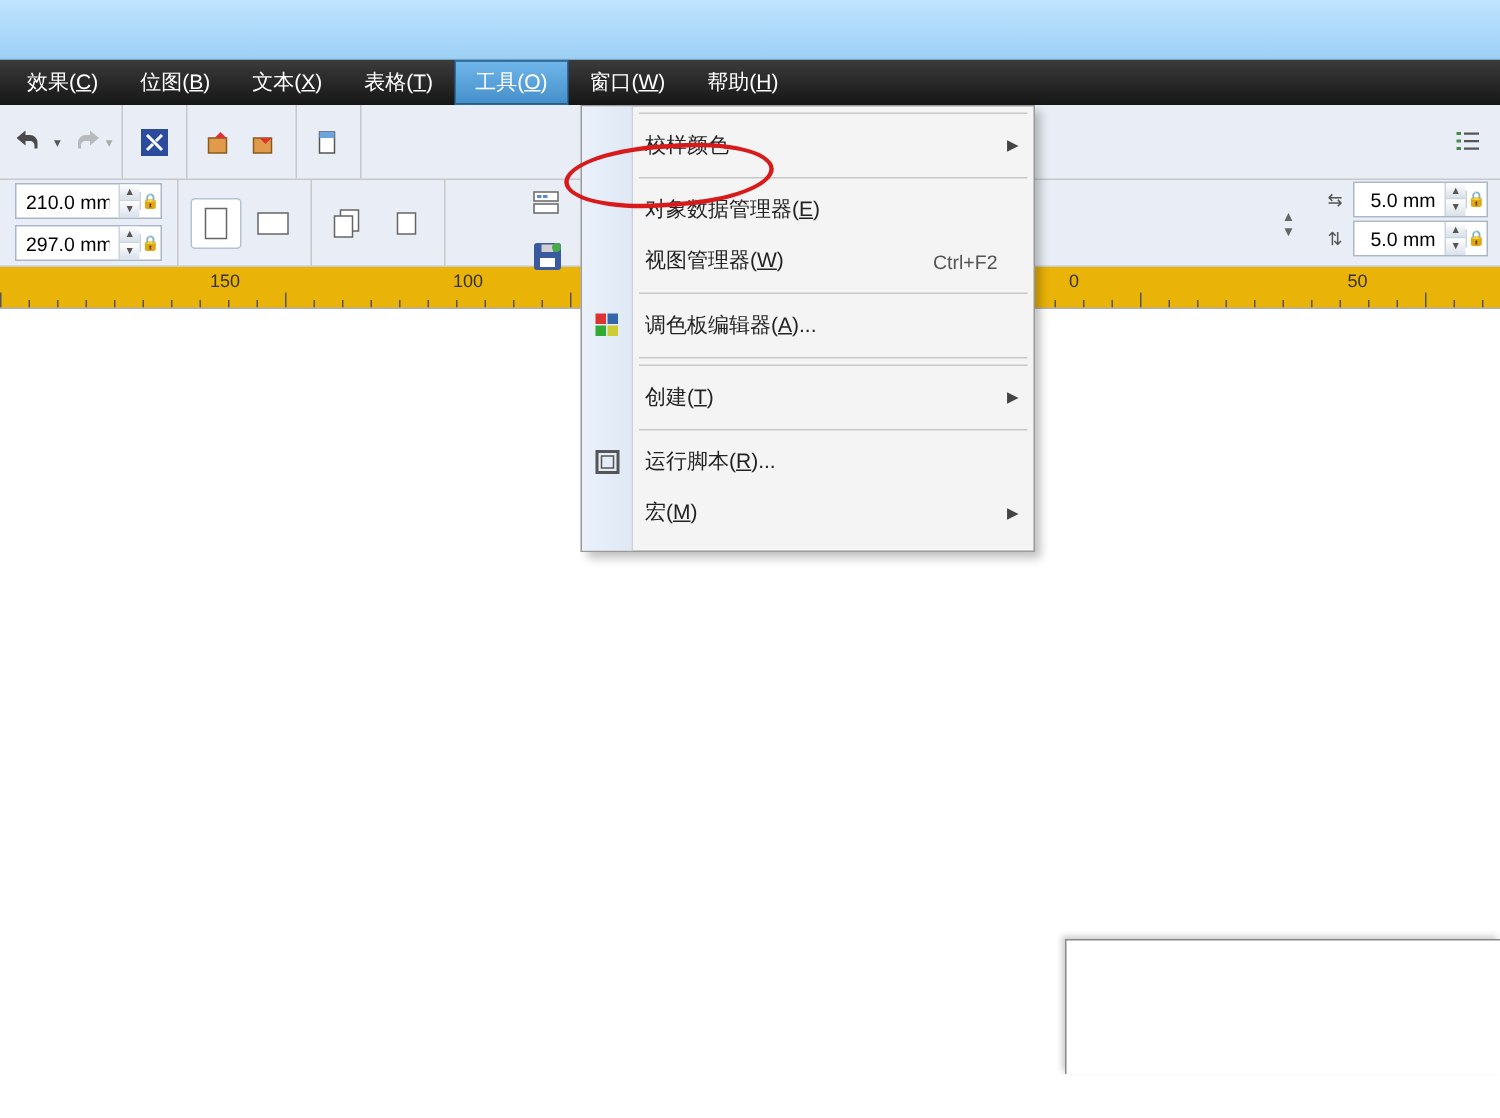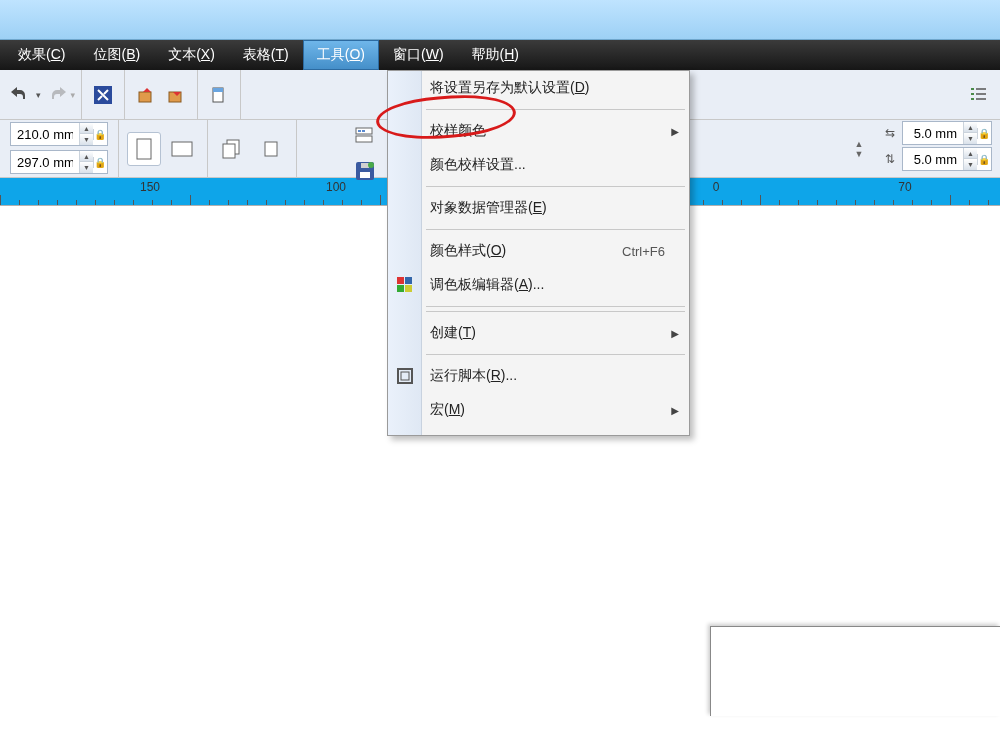--- a/index.html
+++ b/index.html
@@ -100,21 +100,21 @@
   .spin-btns div:last-child { border-bottom:none; }
   .lock-icon {
     width: 14px;
     display:flex; align-items:center; justify-content:center;
     border-left:1px solid #cbd3dc;
     color:#666;
     font-size:10px;
   }
   .ruler {
     height: 28px;
-    background: #0ea5e9;
+    background: #eab308;
     border-bottom: 1px solid #b0b0b0;
     position: relative;
     overflow: hidden;
   }
   .ruler .tick-major {
     position: absolute;
     top: 2px;
     font-size: 12px;
     color: #333;
     transform: translateX(-50%);
@@ -381,23 +381,23 @@
             <div>▼</div>
           </div>
         <div class="lock-icon">🔒</div>
       </div>
     </div>
   </div>
 </div>
 
 <div class="ruler">
   <span class="tick-major" style="left:150px">150</span>
-  <span class="tick-major" style="left:336px">100</span>
+  <span class="tick-major" style="left:312px">100</span>
   <span class="tick-major" style="left:716px">0</span>
-  <span class="tick-major" style="left:905px">70</span>
+  <span class="tick-major" style="left:905px">50</span>
   <div class="ticks-line" id="ticks">
       <span style="left: 0px; height: 10px;"></span>
       <span style="left: 19px; height: 5px;"></span>
       <span style="left: 38px; height: 5px;"></span>
       <span style="left: 57px; height: 5px;"></span>
       <span style="left: 76px; height: 5px;"></span>
       <span style="left: 95px; height: 5px;"></span>
       <span style="left: 114px; height: 5px;"></span>
       <span style="left: 133px; height: 5px;"></span>
       <span style="left: 152px; height: 5px;"></span>
@@ -447,40 +447,34 @@
       <span style="left: 988px; height: 5px;"></span>
     </div>
 </div>
 
 <div class="canvas-area">
   <div class="paper-fragment"></div>
 </div>
 
 <div class="dropdown" id="dropdown">
   <div class="dd-iconcol"></div>
-    <div class="dd-item">
-      <span>将设置另存为默认设置(<span class="ul">D</span>)</span>
-    </div>
     <div class="dd-sep"></div>
     <div class="dd-item">
       <span>校样颜色</span>
       <span class="submenu-arrow">▶</span>
     </div>
-    <div class="dd-item">
-      <span>颜色校样设置...</span>
-    </div>
     <div class="dd-sep"></div>
     <div class="dd-item">
       <span>对象数据管理器(<span class="ul">E</span>)</span>
     </div>
+    <div class="dd-item">
+      <span>视图管理器(<span class="ul">W</span>)</span>
+      <span class="accel">Ctrl+F2</span>
+    </div>
     <div class="dd-sep"></div>
-    <div class="dd-item">
-      <span>颜色样式(<span class="ul">O</span>)</span>
-      <span class="accel">Ctrl+F6</span>
-    </div>
     <div class="dd-item">
       <span style="position: absolute; left: 8px;">
         <svg width="18" height="18">
           <rect x="1" y="1" width="7" height="7" fill="#d33"></rect>
           <rect x="9" y="1" width="7" height="7" fill="#36a"></rect>
           <rect x="1" y="9" width="7" height="7" fill="#3a3"></rect>
           <rect x="9" y="9" width="7" height="7" fill="#cc3"></rect>
         </svg>
       </span>
       <span>调色板编辑器(<span class="ul">A</span>)...</span>

